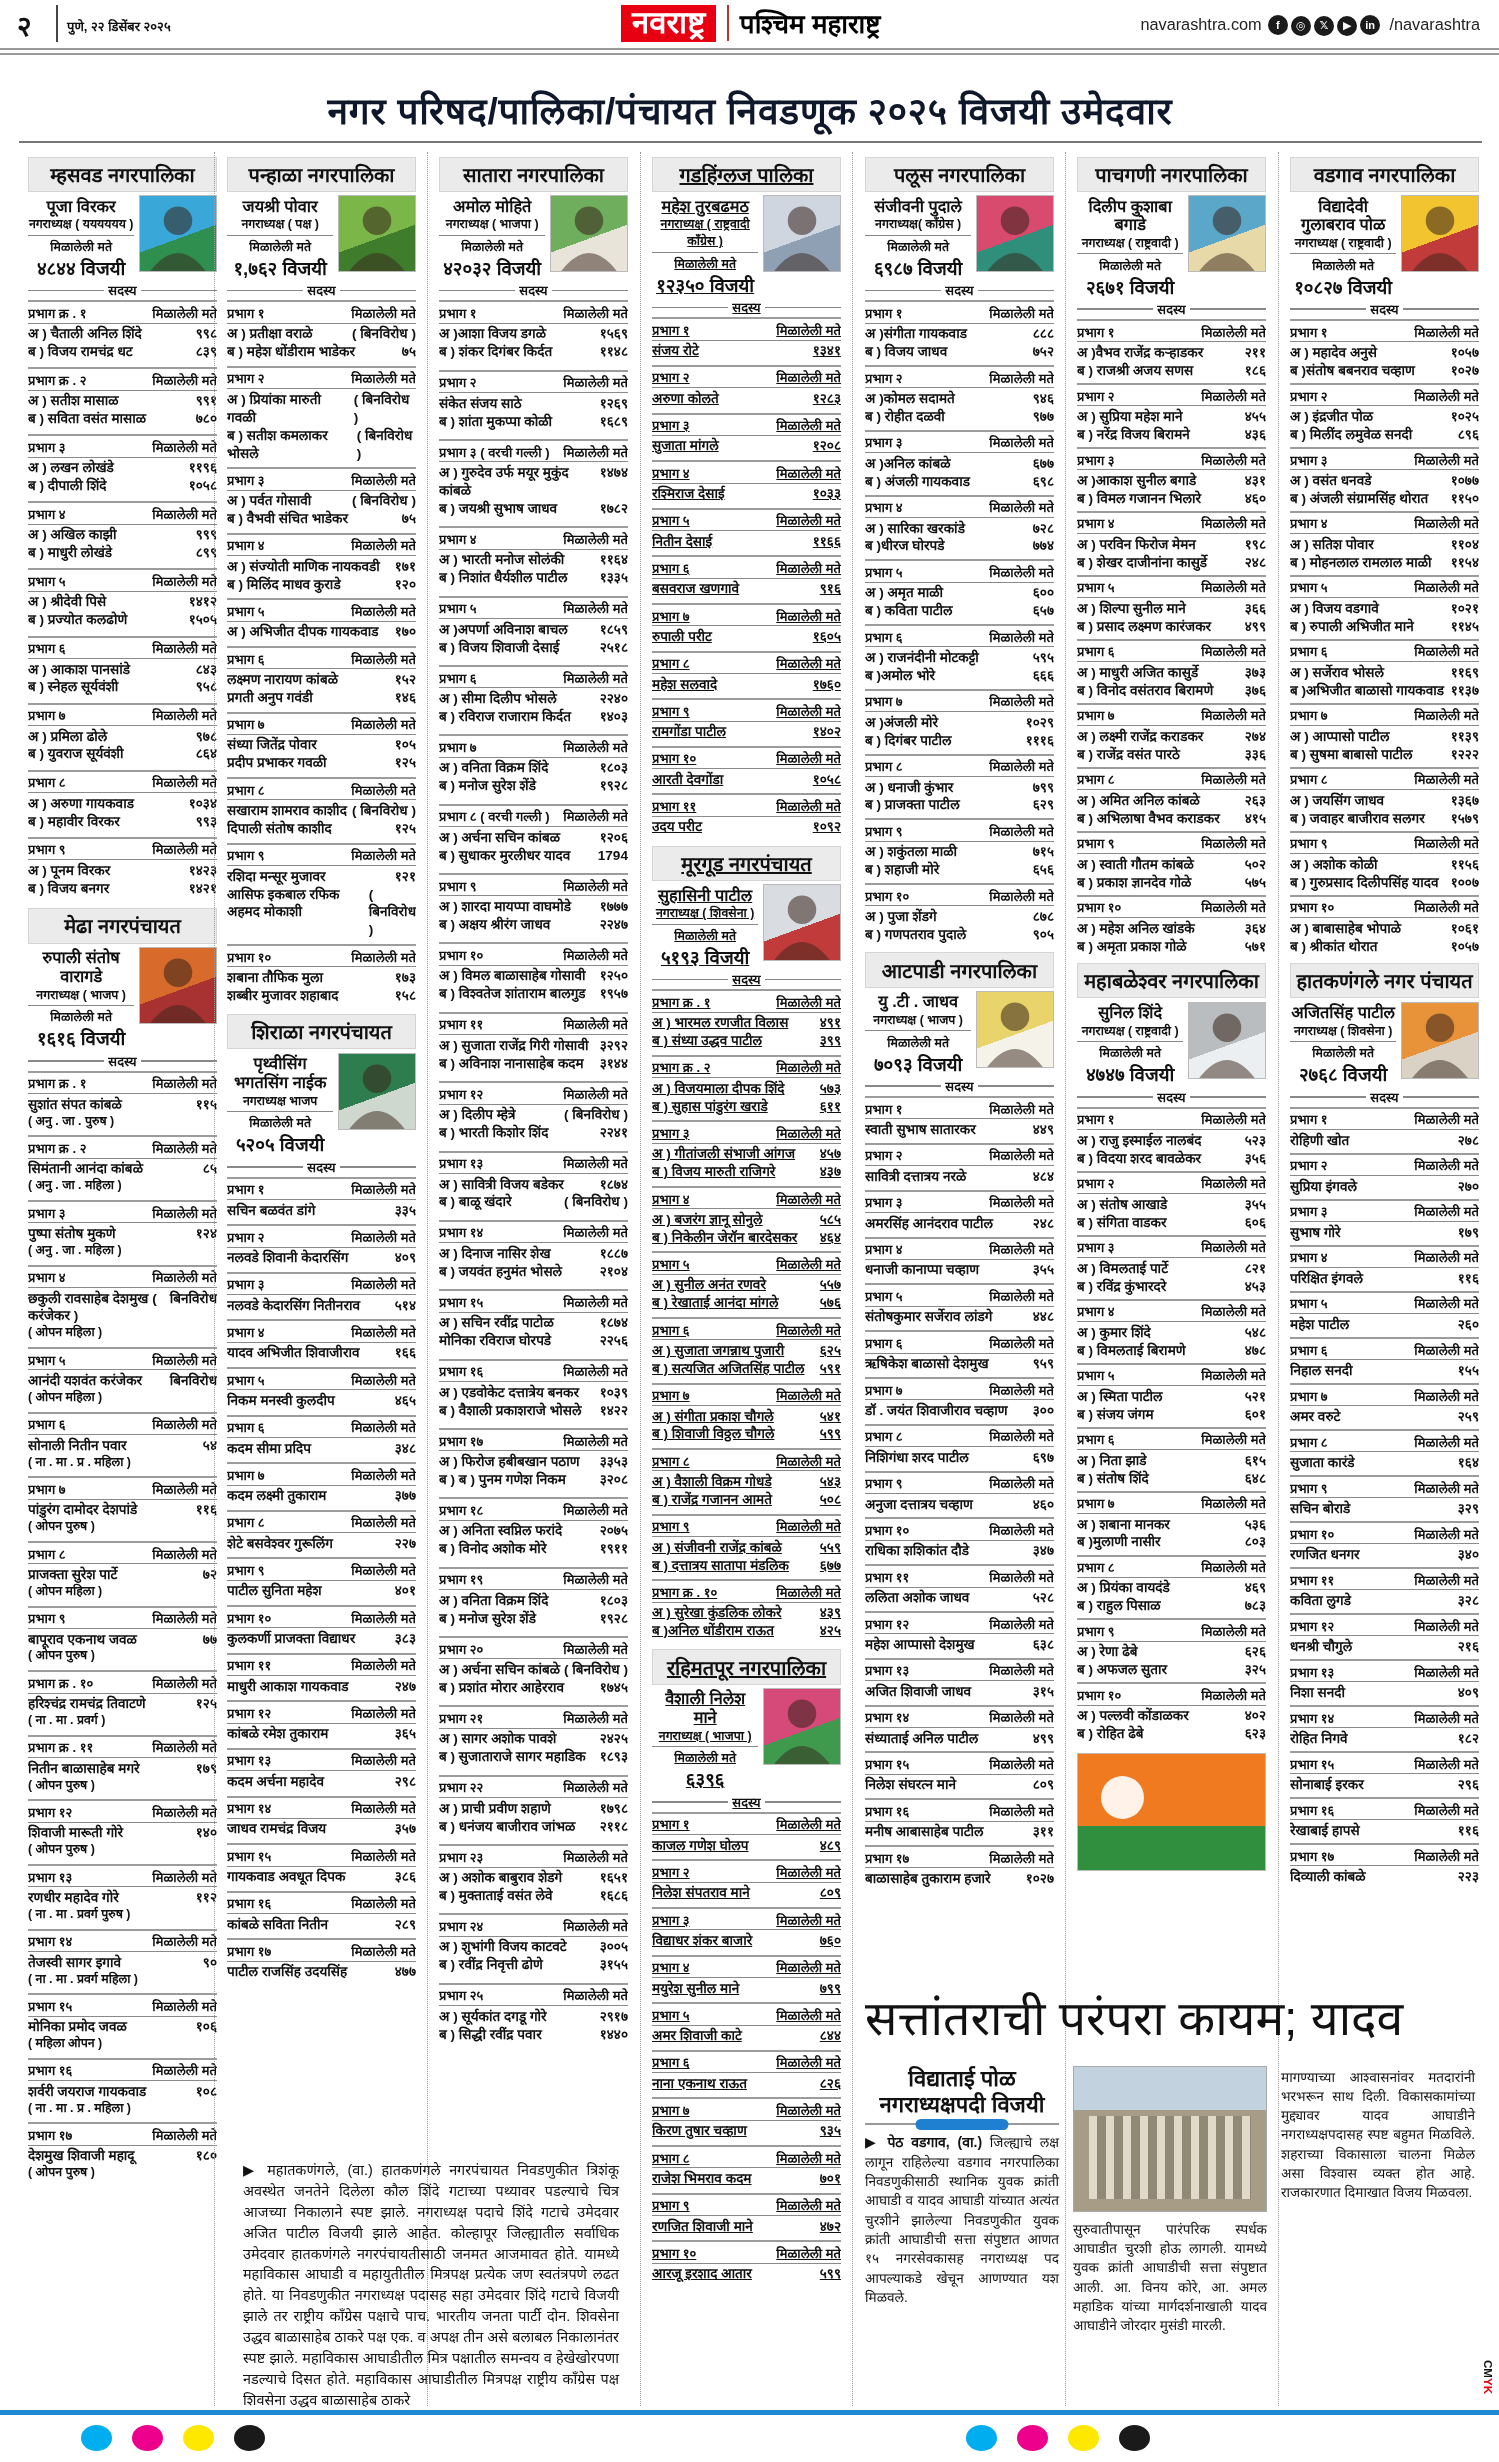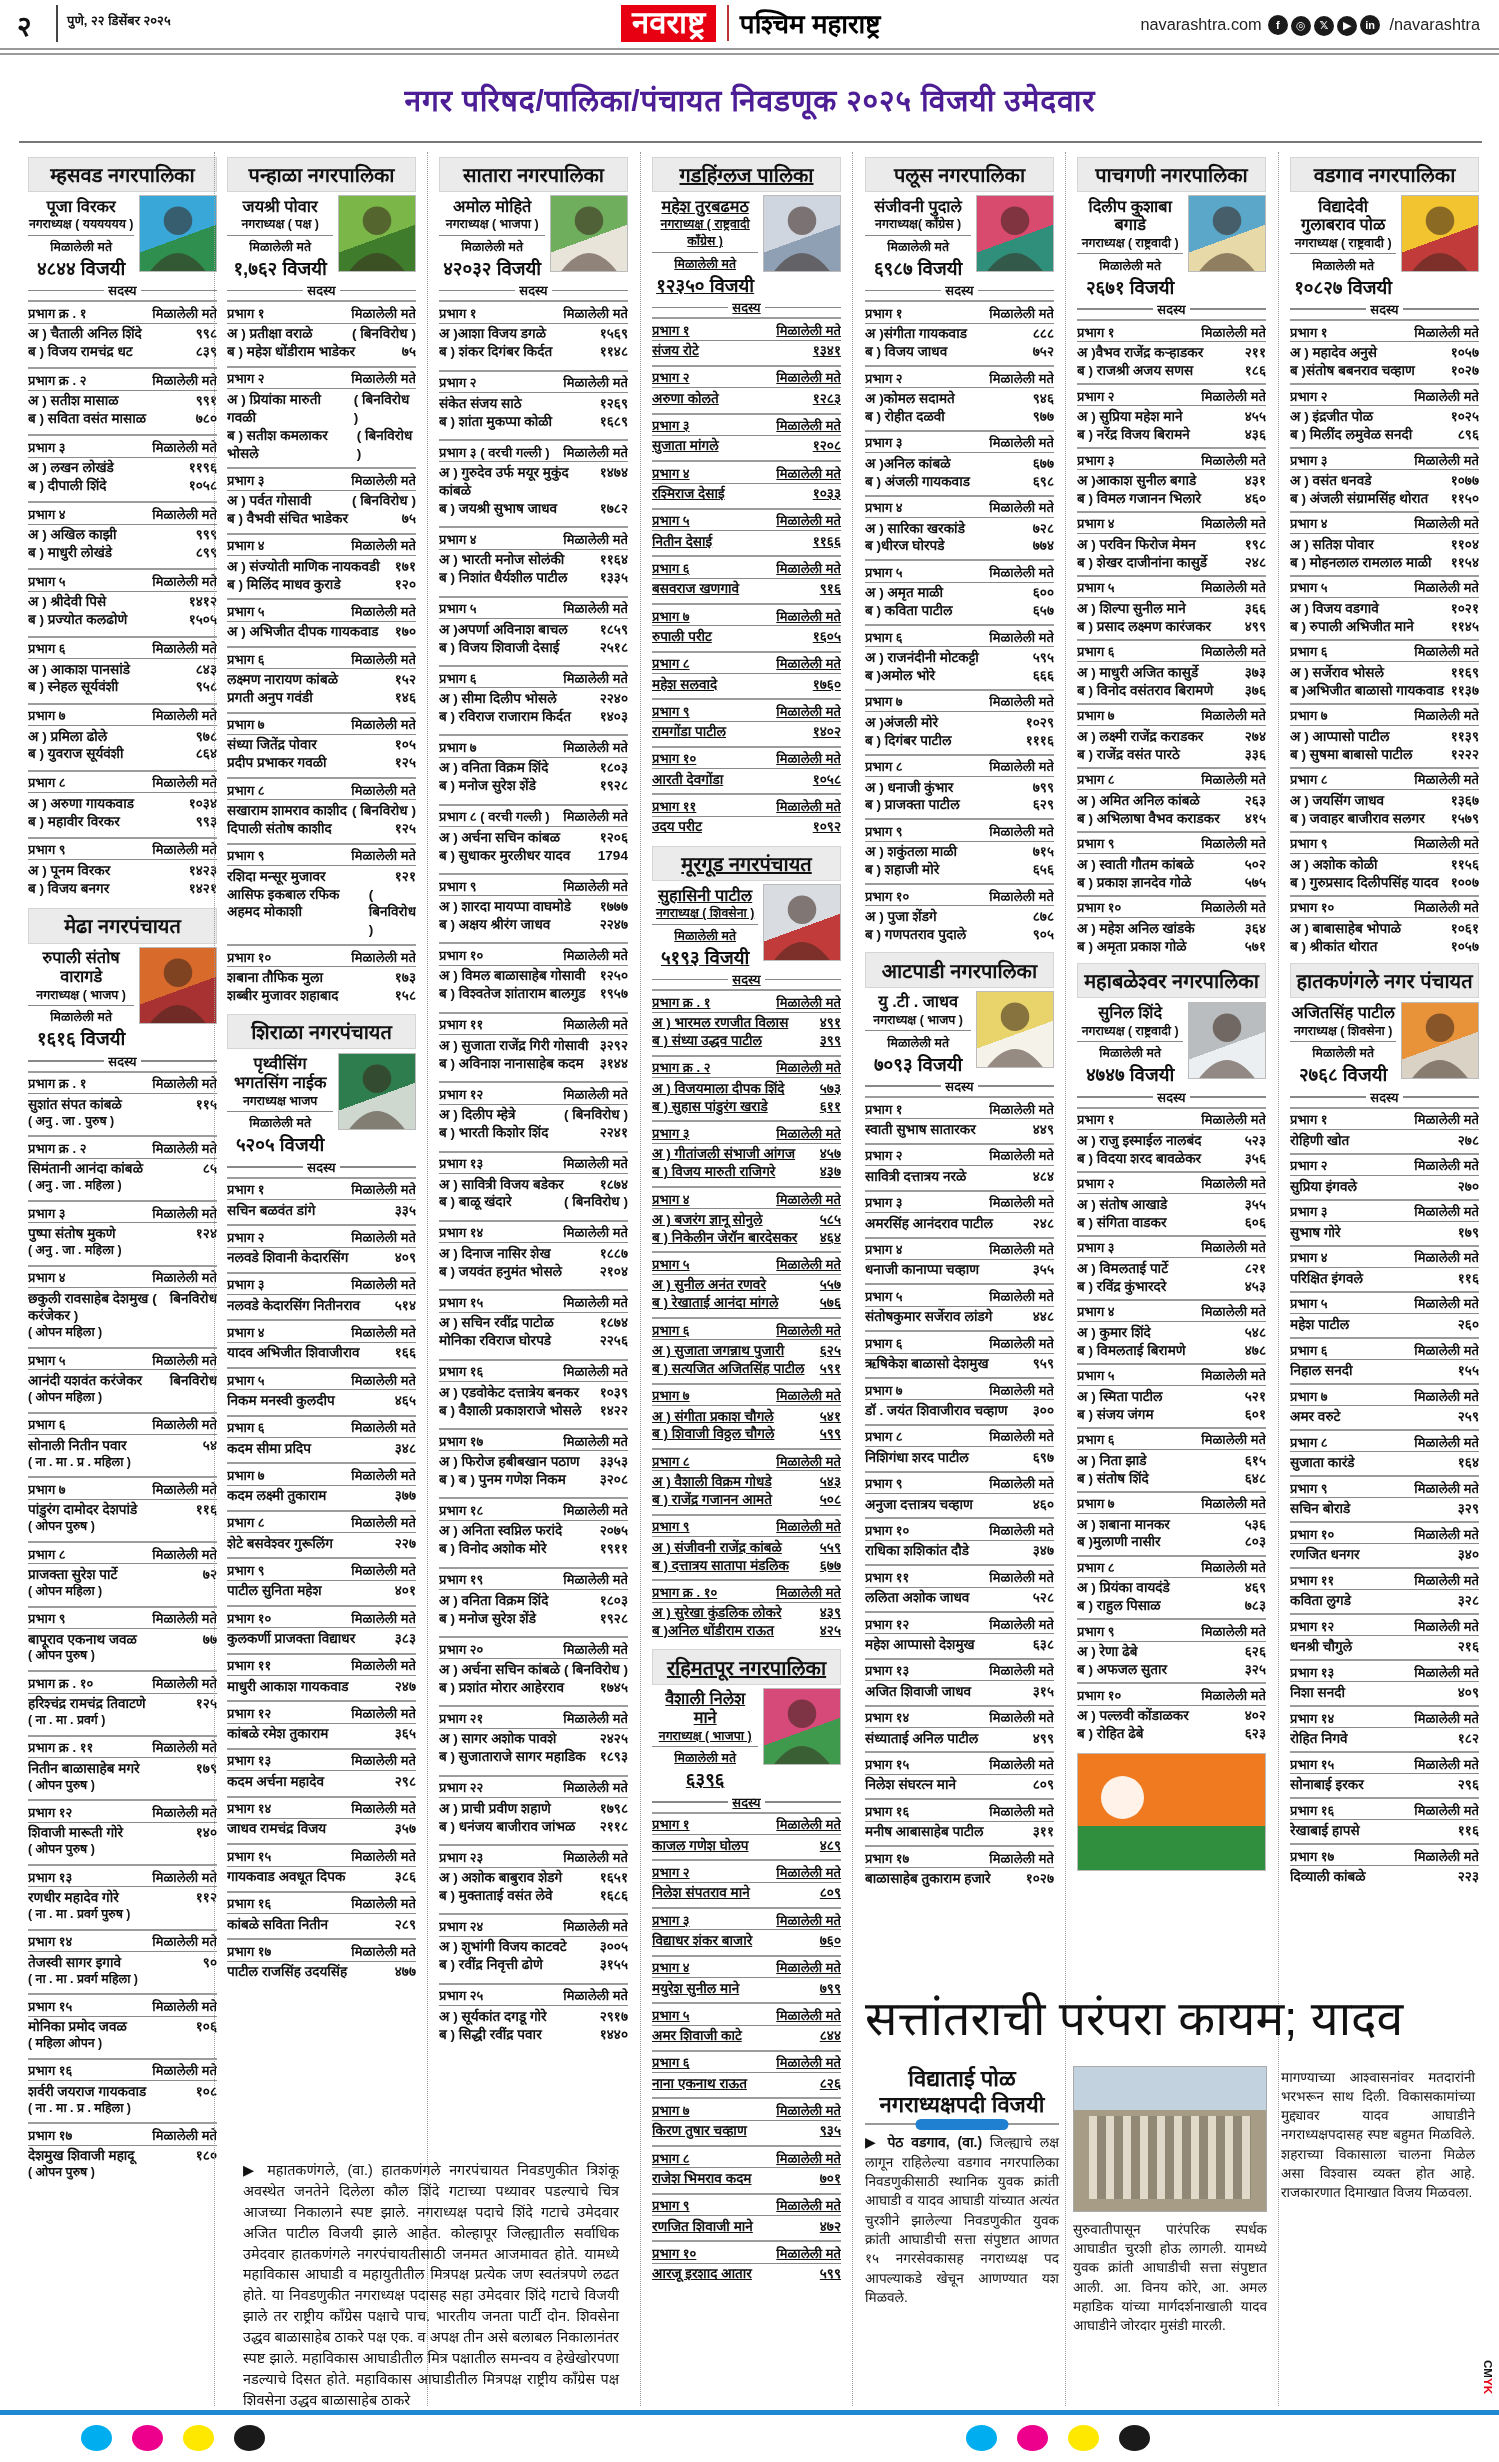--- a/index.html
+++ b/index.html
@@ -2,32 +2,32 @@
 <html lang="mr" style="font-size:12.4px"><head>
 <meta charset="utf-8">
 <style>
   html,body{margin:0;padding:0;background:#fff;}
   body{width:1500px;height:2462px;position:relative;overflow:hidden;
        font-family:"Liberation Sans","DejaVu Sans",sans-serif;color:#111;}
   
   .topbar{position:absolute;left:0;top:0;width:1500px;height:48px;}
   .pagenum{position:absolute;left:17px;top:6.2px;font-size:28px;font-weight:bold;font-family:"DejaVu Serif",serif;}
   .pagenum-rule{position:absolute;left:56px;top:4.7px;width:1.6px;height:37px;background:#444;}
-  .dateline{position:absolute;left:67px;top:11px;font-size:13px;font-weight:bold;}
+  .dateline{position:absolute;left:67px;top:17px;font-size:13px;font-weight:bold;}
   .masthead{position:absolute;left:621px;top:4.7px;display:flex;align-items:center;gap:11px;}
   .masthead .brand{background:#e60012;color:#fff;font-size:31px;font-weight:bold;padding:1.6px 11px;line-height:1.1;}
   .masthead .vr{width:1.6px;height:36px;background:#b33;}
   .masthead .section{font-size:26px;font-weight:bold;color:#000;}
   .webline{position:absolute;right:20px;top:14px;display:flex;align-items:center;gap:6.2px;font-size:16.3px;color:#222;}
   .soc{width:20px;height:20px;border-radius:50%;background:#1b1b1b;color:#fff;font-size:11px;font-weight:bold;
        display:flex;align-items:center;justify-content:center;}
   .toprule{position:absolute;left:0;width:1500px;background:#9a9a9a;}
   
-  .headline{position:absolute;left:0;top:59px;width:1500px;text-align:center;font-size:30px;font-weight:bold;
-            letter-spacing:0.8px;color:#4c1d95;}
+  .headline{position:absolute;left:0;top:59px;width:1500px;text-align:center;font-size:37px;font-weight:bold;
+            letter-spacing:0.8px;color:#0f172a;}
   .headrule{position:absolute;left:18.6px;width:1463px;height:1.6px;background:#777;}
   
   .col{position:absolute;top:152px;width:189px;overflow:hidden;}
   .divider{position:absolute;top:152px;width:0;border-left:1.6px dotted #999;height:2254px;}
   .sec-title{background:#ebebeb;border:0.8px solid #d5d5d5;text-align:center;font-size:20px;font-weight:bold;
              padding:3.1px 1.6px;margin:4.7px 0 3.1px;white-space:nowrap;overflow:hidden;}
   .winner{display:flex;gap:4.7px;margin-bottom:1.6px;}
   .winner-left{flex:1;text-align:center;padding-top:1.6px;}
   .w-name{font-size:16.3px;font-weight:bold;line-height:1.15;}
   .w-role{font-size:12.4px;font-weight:bold;border-bottom:1.6px solid #888;padding-bottom:2.3px;margin-bottom:2.3px;}

